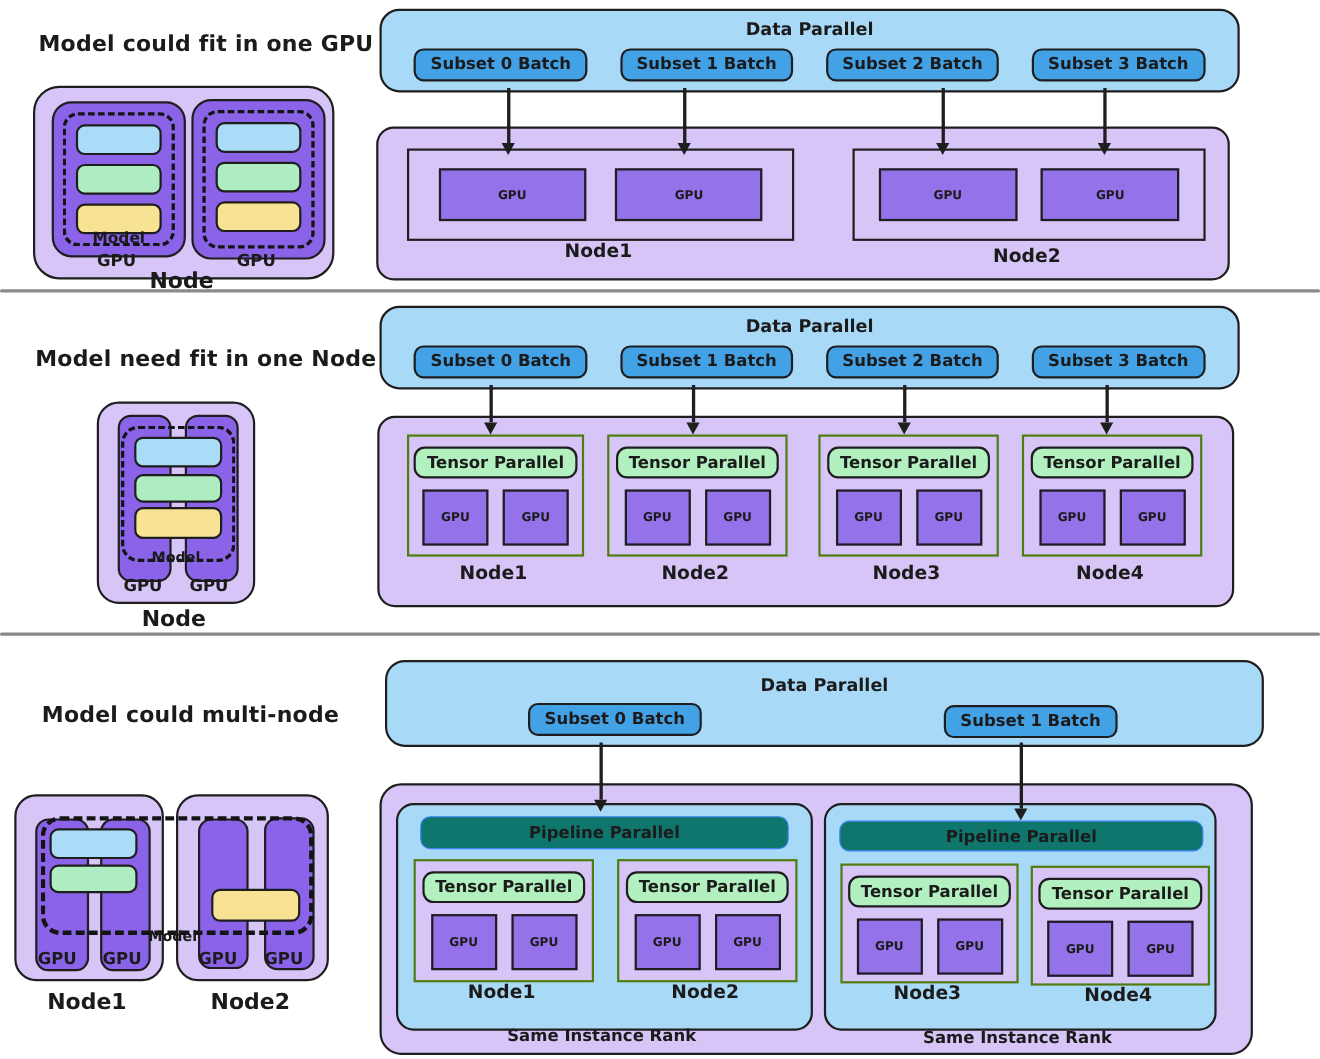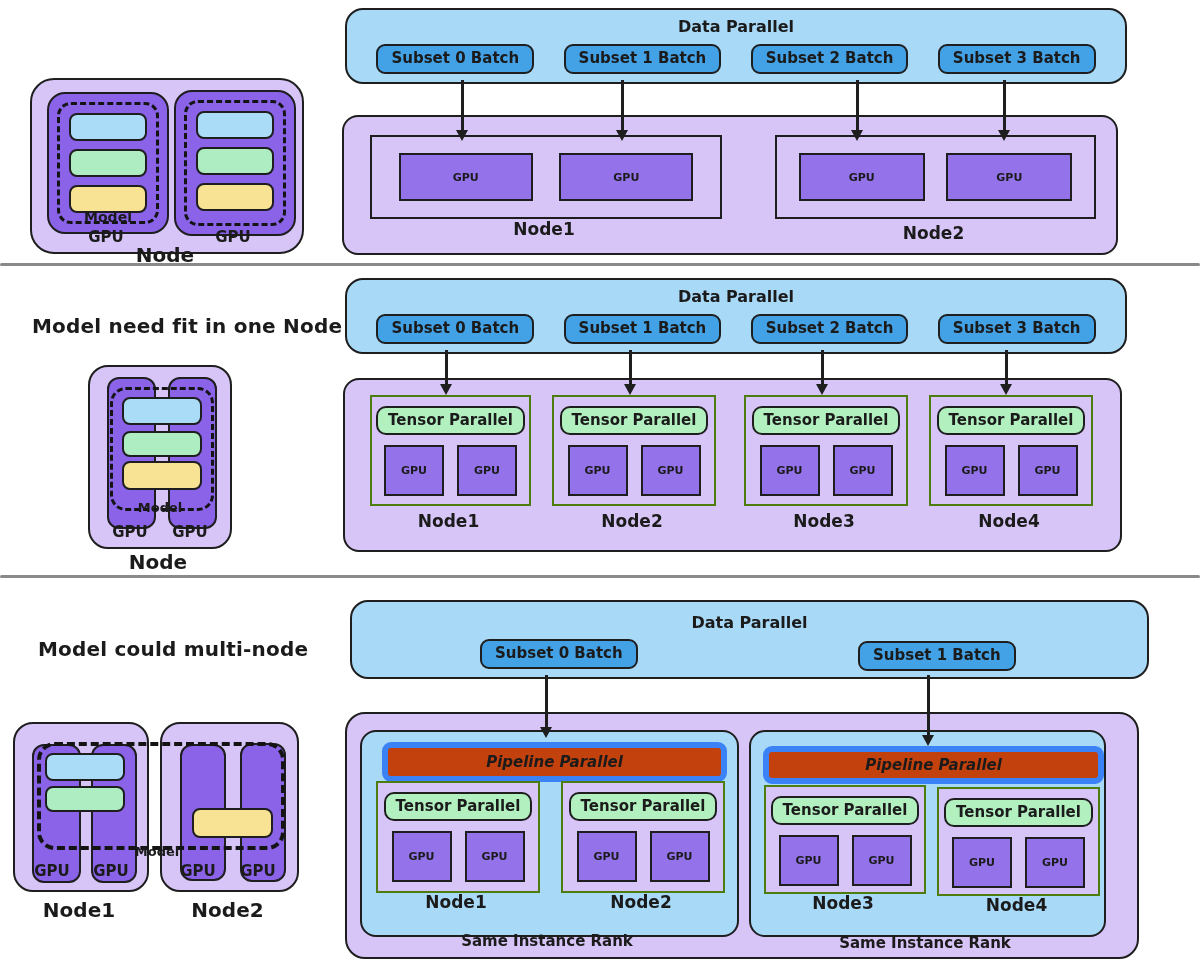--- a/index.html
+++ b/index.html
@@ -34,32 +34,33 @@
   .node-rect{position:absolute;border:2px solid #1e1e1e;display:flex;align-items:center;justify-content:space-evenly;}
   .gpu-wide{background:#9372ea;border:2px solid #1e1e1e;height:44px;display:flex;align-items:center;
             justify-content:center;font-size:11px;font-weight:600;}
   .nlabel{position:absolute;text-align:center;font-size:17px;font-weight:600;}
   .tnode{position:absolute;background:#d7c5f8;border:2px solid #4d7c0f;display:flex;flex-direction:column;align-items:center;}
   .tp{background:#b2f0c0;border:2px solid #1e1e1e;border-radius:10px;margin-top:9px;height:25px;line-height:24px;
       padding:0 10px;font-size:15px;font-weight:600;}
   .gpu-row{display:flex;gap:13px;margin-top:10px;}
   .gpu-cell{background:#9372ea;border:2px solid #1e1e1e;width:56px;height:47px;display:flex;align-items:center;
             justify-content:center;font-size:11px;font-weight:600;}
-  .pp{position:absolute;background:#c2410c;border:6px solid #3b82f6;border-radius:9px;display:flex;
-      align-items:center;justify-content:center;font-size:15px;font-weight:600;font-style:italic;}
+  .pp{position:absolute;background:#0f766e;border:1px solid #3b82f6;border-radius:9px;display:flex;
+      align-items:center;justify-content:center;font-size:15px;font-weight:600;}
   .rank-label{position:absolute;text-align:center;font-size:15px;font-weight:600;}
 </style>
 </head>
 <body>
 
 <div class="canvas">
 
   <div class="sep" style="top:263px"></div>
   <div class="sep" style="top:575px"></div>
 
+  <div class="sec-title" style="left:35px;top:27px">Model could fit in one GPU</div>
 
   <div class="lav box r24 abs" style="left:30px;top:78px;width:270px;height:172px">
     <div class="gpu-big r18" style="left:15px;top:12px;width:118px;height:138px">
       <div class="dashed r14" style="inset:8px">
         <div class="layer lblue"></div>
         <div class="layer lgreen"></div>
         <div class="layer lyellow"></div>
         <div class="model-label">Model</div>
       </div>
     </div>

